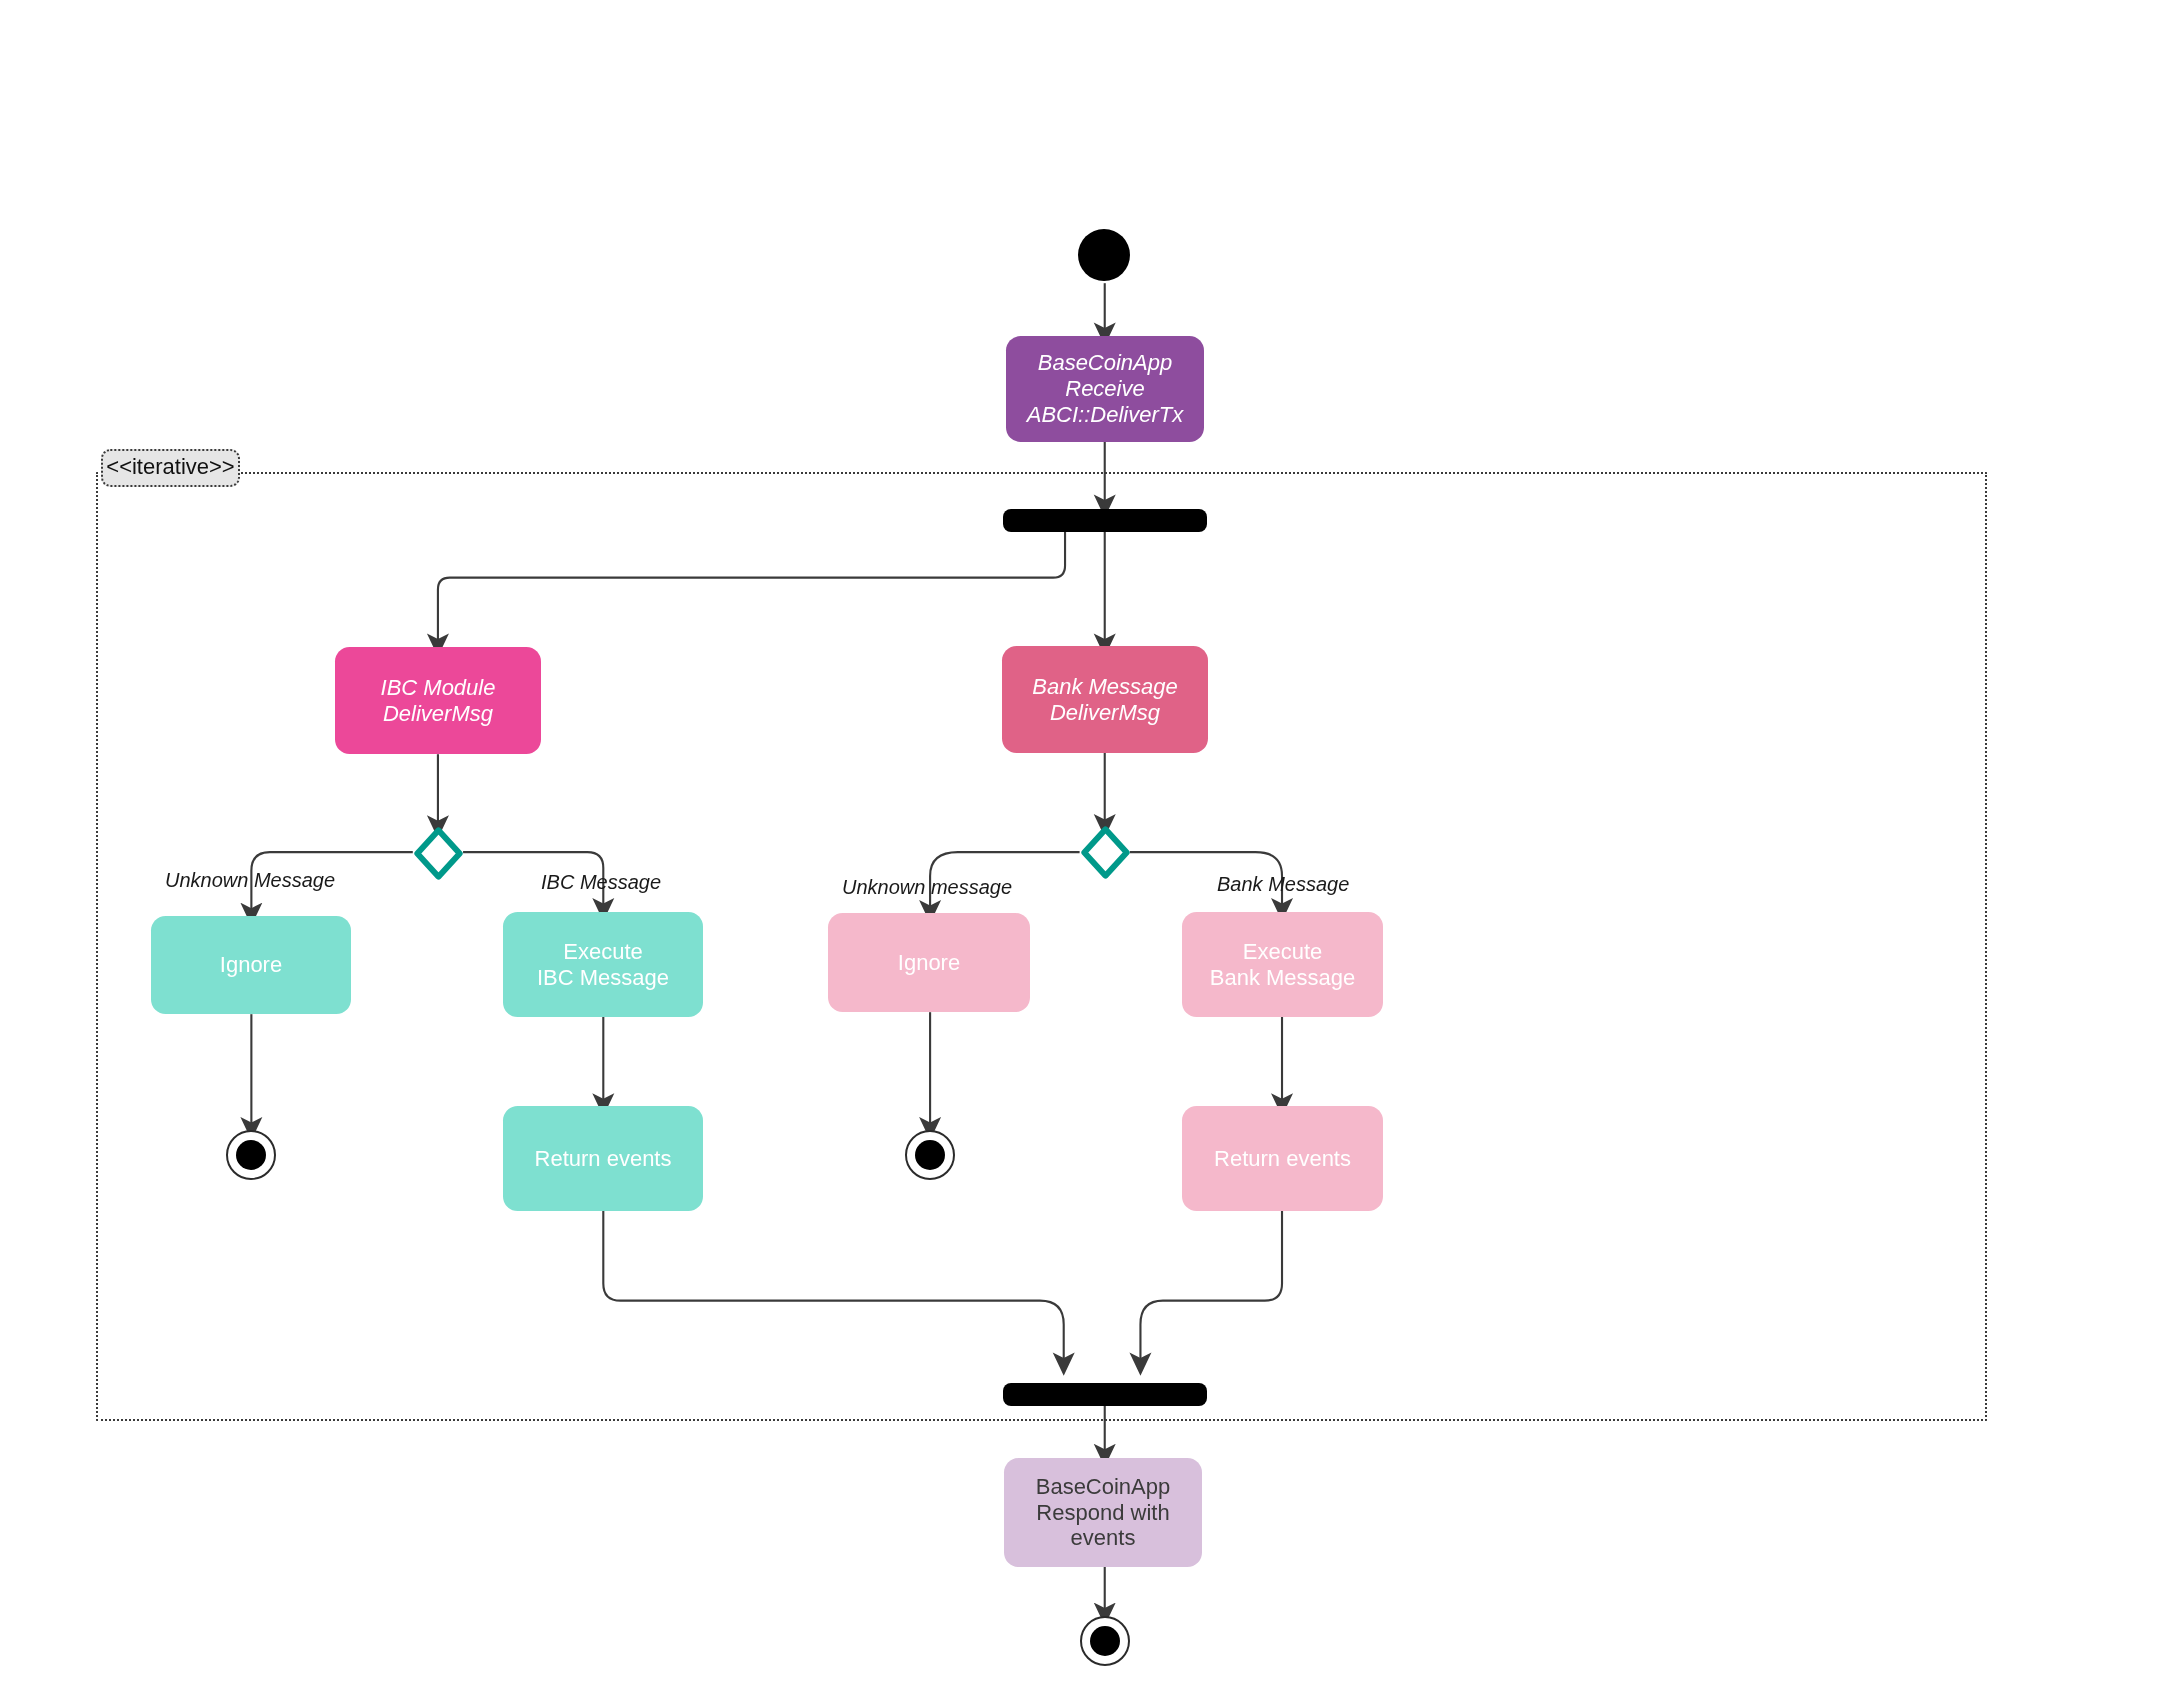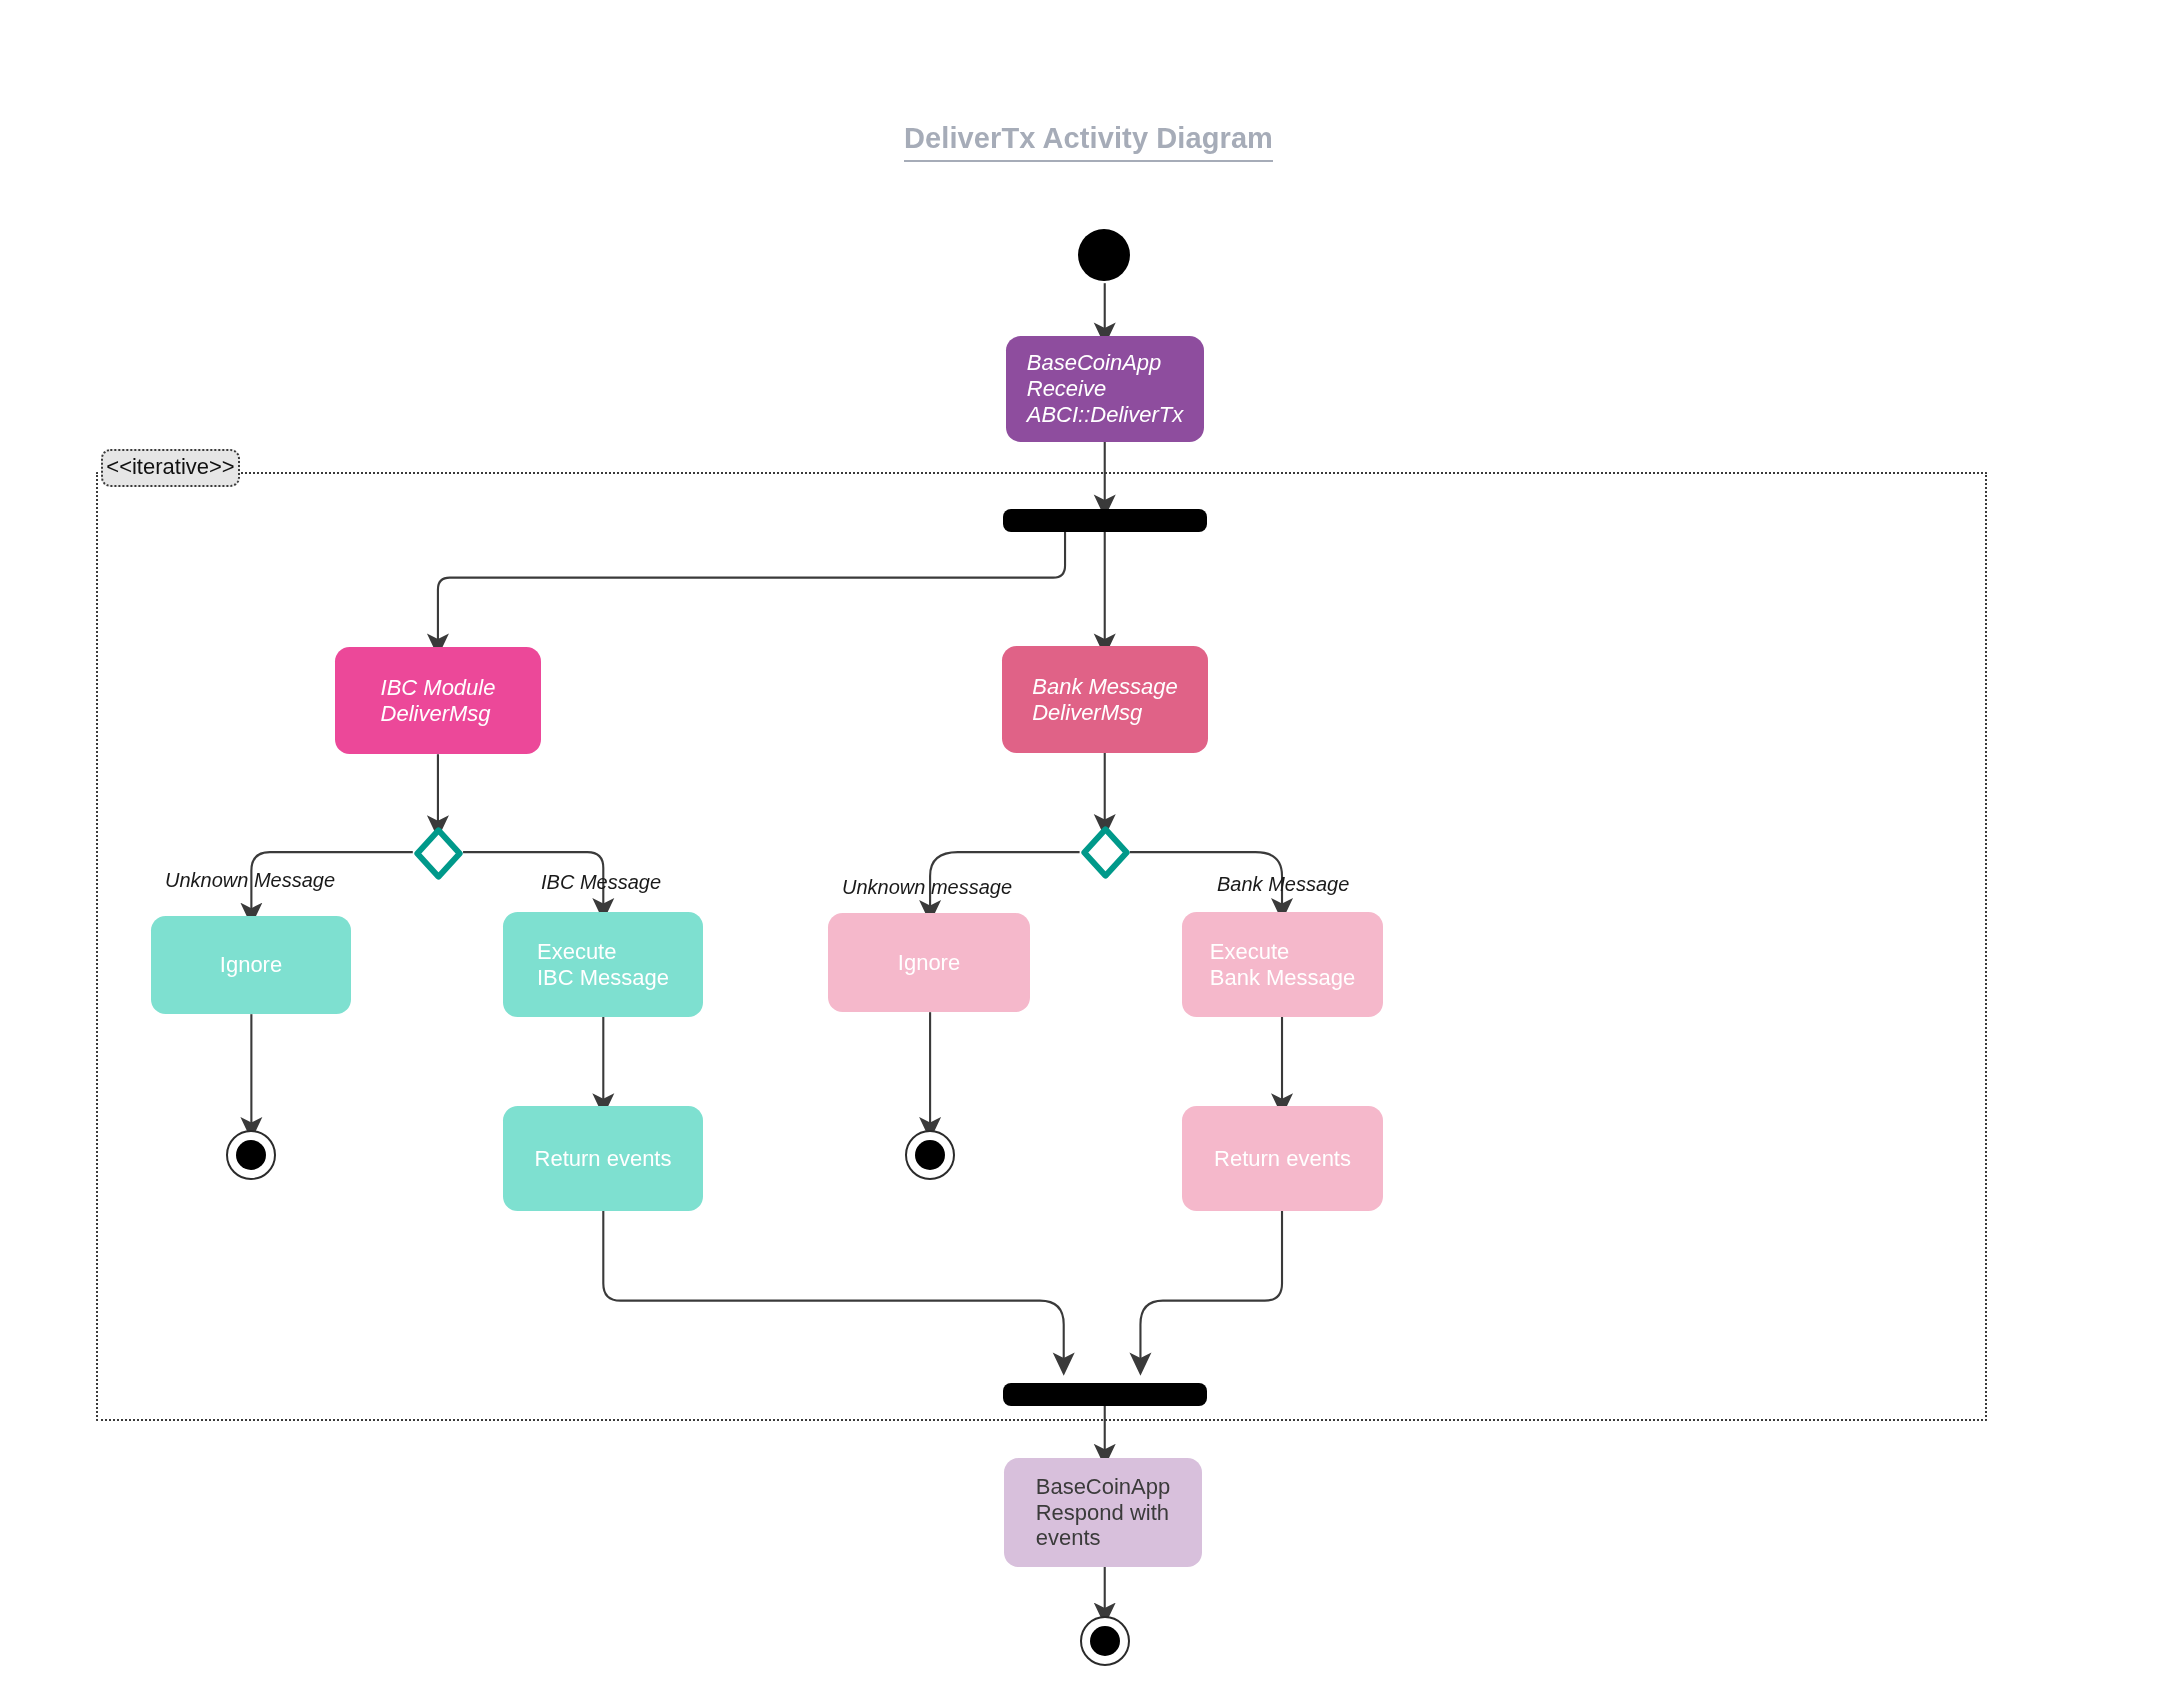--- a/index.html
+++ b/index.html
@@ -26,20 +26,21 @@
     width: 2183px;
     height: 1687px;
     pointer-events: none;
   }
   .node {
     position: absolute;
     box-sizing: border-box;
     display: flex;
     align-items: center;
     justify-content: center;
+    text-align: center;
     border-radius: 14.6px;
     line-height: 1.18;
     white-space: pre-line;
   }
   .title {
     position: absolute;
     color: #a6acb8;
     font-weight: bold;
     font-size: 29px;
     letter-spacing: 0.1px;
@@ -101,21 +102,20 @@
   }
   .italic-node { font-style: italic; }
   .t-white { color: #ffffff; }
   .t-dark  { color: #3b3b3b; }
 </style>
 </head>
 <body>
 
 <div id="stage">
 
-  <div class="title" style="left:904px; top:122px;">DeliverTx Activity Diagram</div>
 
   <div class="frame" style="left:96px; top:472px; width:1891px; height:949px;"></div>
   <div class="frame-label" style="left:101px; top:449px; width:139px; height:38px;">&lt;&lt;iterative&gt;&gt;</div>
 
   <svg id="wires" viewBox="0 0 3300 2550">
     <defs>
       <marker id="arrow" markerWidth="14" markerHeight="14" refX="5.5" refY="6" orient="auto" markerUnits="strokeWidth">
         <path d="M0,0.8 L11,6 L0,11.2 L2.6,6 Z" fill="#3a3a3a"></path>
       </marker>
     </defs>

